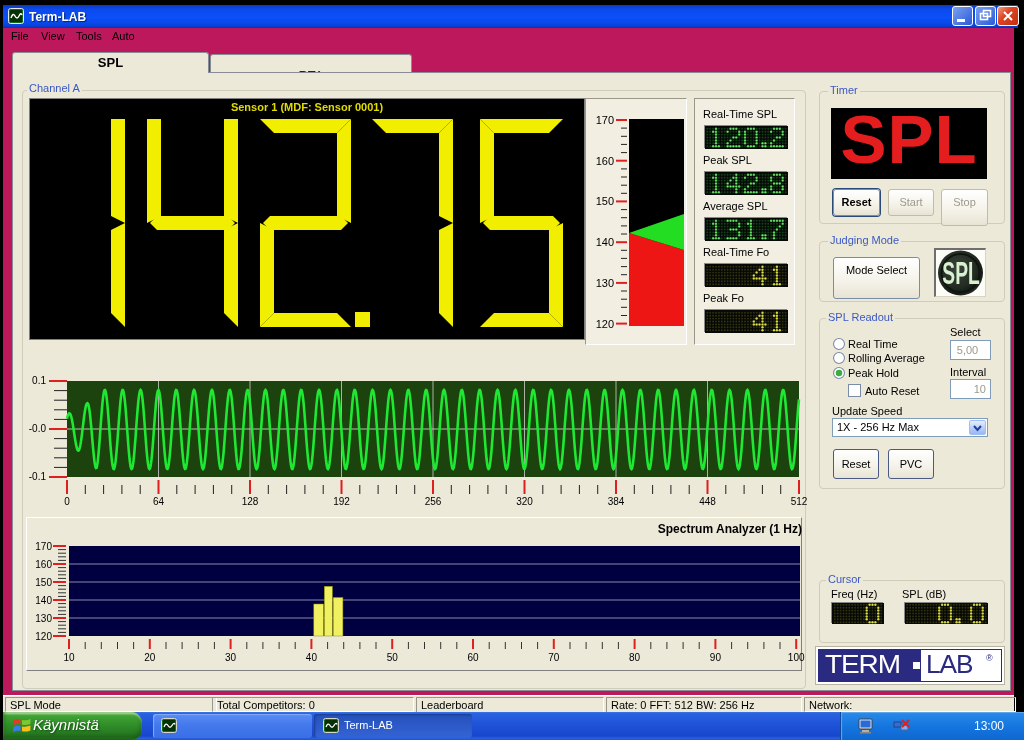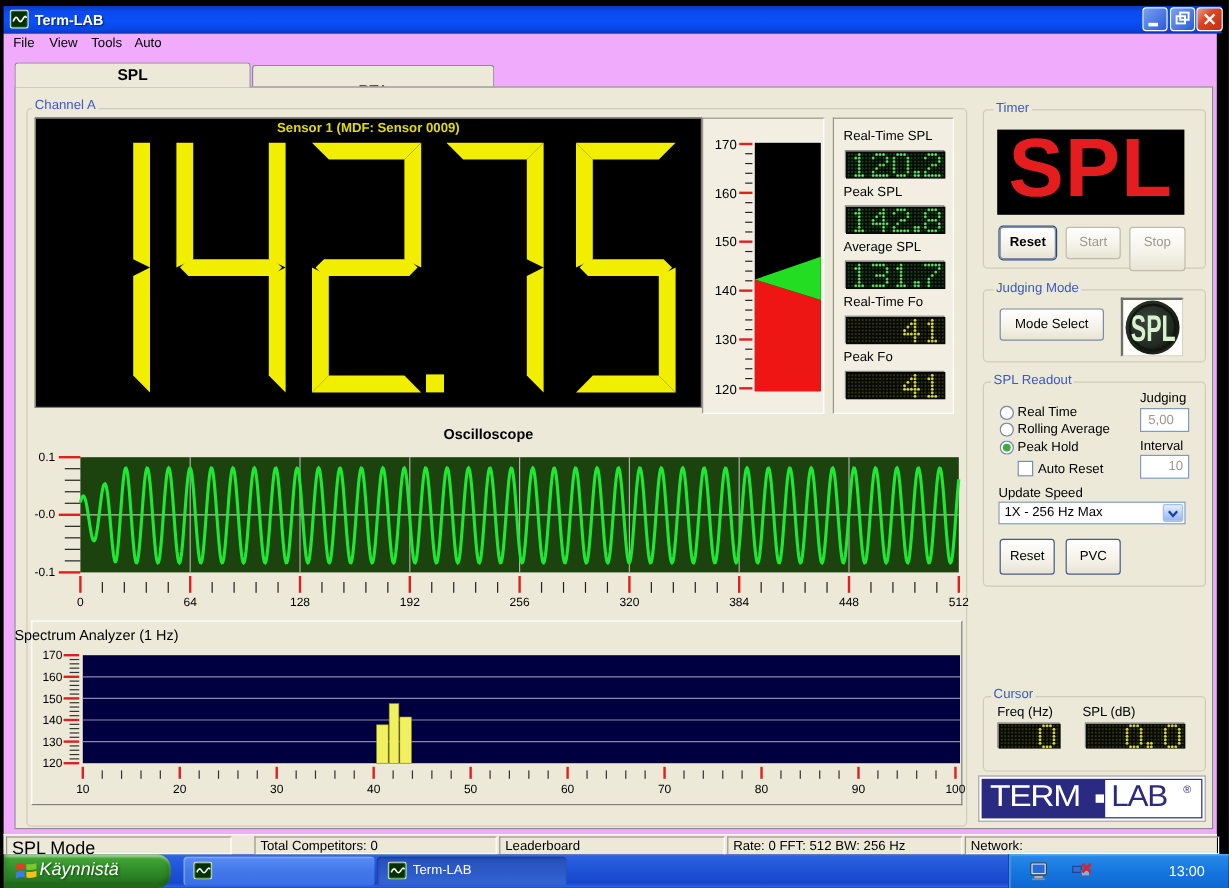--- a/index.html
+++ b/index.html
@@ -1,18 +1,18 @@
 <!DOCTYPE html>
 <html><head><meta charset="utf-8"><title>Term-LAB</title>
 <style>
 *{margin:0;padding:0;box-sizing:border-box}
 body{font-family:"Liberation Sans",sans-serif;background:#000}
 #scr{position:relative;width:1024px;height:740px;background:#000;overflow:hidden}
 .abs{position:absolute}
-#client{position:absolute;left:3px;top:28px;width:1011px;height:684px;background:#f0abfc}
+#client{position:absolute;left:3px;top:28px;width:1011px;height:684px;background:#be185d}
 .grpbox{position:absolute;border:1px solid #d0ccba;border-radius:4px;box-shadow:0 0 0 0 #fff}
 .grplab{position:absolute;color:#3b58c4;font-size:11px;background:#ece9d8;padding:0 2px;line-height:11px}
 .btn{position:absolute;background:linear-gradient(180deg,#ffffff 0%,#f4f2e8 60%,#e8e4d4 100%);border:1px solid #7b8ca8;border-radius:3px;font-size:11px;color:#000;text-align:center;font-family:"Liberation Sans",sans-serif}
 .sunk{border-top:1px solid #9a9689;border-left:1px solid #9a9689;border-bottom:1px solid #fff;border-right:1px solid #fff}
 .lab{position:absolute;font-size:11px;color:#000;white-space:nowrap}
 </style></head>
 <body>
 <div id="scr">
 <svg width="0" height="0" style="position:absolute">
       <defs>
@@ -56,21 +56,21 @@
  <div class="abs" style="left:207px;top:26px;width:202px;height:19px;background:#ece9d8;border:1px solid #888c94;border-bottom:none;border-radius:3px 3px 0 0;text-align:center;font-size:13px;padding-top:13px;color:#222">RTA</div>
 
  <div class="abs" style="left:9px;top:44px;width:999px;height:619px;background:#ece9d8;border:1px solid #888c94;z-index:2"></div>
 
  <div class="abs" style="left:9px;top:44px;width:999px;height:619px;z-index:4">
 
    <div class="grpbox" style="left:10px;top:18px;width:784px;height:599px"></div>
    <div class="grplab" style="left:15px;top:11px">Channel A</div>
 
    <div class="abs" style="left:17px;top:26px;width:556px;height:242px;background:#000;border:1px solid #808080">
-     <div class="abs" style="left:0;top:2px;width:554px;text-align:center;color:#e0dc00;font-size:11px;font-weight:bold">Sensor 1 (MDF: Sensor 0009)</div>
+     <div class="abs" style="left:0;top:2px;width:554px;text-align:center;color:#e0dc00;font-size:11px;font-weight:bold">Sensor 1 (MDF: Sensor 0001)</div>
      <svg class="abs" style="left:0;top:0" width="554" height="240" viewBox="0 0 554 240">
             <g fill="#f2ee00">
               <polygon points="95.0,20.0 95.0,124.0 81.0,117.0 81.0,20.0"></polygon>
               <polygon points="95.0,124.0 95.0,228.0 81.0,214.0 81.0,131.0"></polygon>
               <polygon points="208.0,20.0 208.0,124.0 194.0,117.0 194.0,20.0"></polygon>
               <polygon points="208.0,124.0 208.0,228.0 194.0,214.0 194.0,131.0"></polygon>
               <polygon points="117.0,20.0 131.0,20.0 131.0,117.0 117.0,124.0"></polygon>
               <polygon points="120.0,124.0 127.0,117.0 198.0,117.0 205.0,124.0 198.0,131.0 127.0,131.0"></polygon>
               <polygon points="230.0,20.0 321.0,20.0 307.0,34.0 244.0,34.0"></polygon>
               <polygon points="244.0,214.0 307.0,214.0 321.0,228.0 230.0,228.0"></polygon>
@@ -1386,21 +1386,20 @@
                 <circle cx="71.9" cy="17.3" r="0.5"></circle>
                 <circle cx="57.5" cy="20.2" r="0.5"></circle>
                 <circle cx="69.0" cy="20.2" r="0.5"></circle>
                 <circle cx="71.9" cy="20.2" r="0.5"></circle>
                 <circle cx="74.8" cy="20.2" r="0.5"></circle>
               </g>
             </svg>
           </div>
    </div>
 
-   <div class="abs" style="left:0px;top:283px;width:790px;height:15px;text-align:center;font-weight:bold;font-size:12px;z-index:5">Oscilloscope</div>
    <svg class="abs" style="left:0;top:300px" width="795" height="165" viewBox="0 0 795 165">
 <g font-family="Liberation Sans,sans-serif" font-size="10" fill="#000">
 <text x="34" y="12" text-anchor="end">0.1</text>
 <text x="34" y="60" text-anchor="end">-0.0</text>
 <text x="34" y="108" text-anchor="end">-0.1</text>
 </g>
 <rect x="37" y="8" width="18" height="2" fill="#e02020"></rect>
           <rect x="42" y="18.1" width="13" height="1" fill="#222"></rect>
           <rect x="42" y="27.7" width="13" height="1" fill="#222"></rect>
           <rect x="42" y="37.3" width="13" height="1" fill="#222"></rect>
@@ -1469,21 +1468,21 @@
             <text x="329.5" y="133">192</text>
             <text x="421.0" y="133">256</text>
             <text x="512.5" y="133">320</text>
             <text x="604.0" y="133">384</text>
             <text x="695.5" y="133">448</text>
             <text x="787.0" y="133">512</text>
           </g>
 </svg>
 
    <div class="abs" style="left:14px;top:445px;width:776px;height:154px;background:#ece9d8;border-top:1px solid #fff;border-left:1px solid #fff;border-bottom:1px solid #808080;border-right:1px solid #808080"></div>
-   <div class="abs" style="left:0px;top:450px;width:790px;height:15px;text-align:left;font-weight:normal;font-size:12px;z-index:5">Spectrum Analyzer (1 Hz)</div>
+   <div class="abs" style="left:0px;top:450px;width:790px;height:15px;text-align:right;font-weight:bold;font-size:12px;z-index:5">Spectrum Analyzer (1 Hz)</div>
    <svg class="abs" style="left:20px;top:460px" width="788" height="140" viewBox="0 0 788 140">
 <g font-family="Liberation Sans,sans-serif" font-size="10" fill="#000" text-anchor="end">
             <text x="20" y="17.5">170</text>
             <text x="20" y="35.5">160</text>
             <text x="20" y="53.5">150</text>
             <text x="20" y="71.5">140</text>
             <text x="20" y="89.5">130</text>
             <text x="20" y="107.5">120</text>
           </g>
 <rect x="21" y="13" width="13" height="2" fill="#e02020"></rect>
@@ -1584,21 +1583,21 @@
    <div class="grplab" style="left:816px;top:13px">Timer</div>
    <div class="abs" style="left:819px;top:36px;width:156px;height:71px;background:#000">
      <div class="abs" style="left:0;top:0;width:156px;height:71px;display:flex;align-items:center;justify-content:center;color:#e41e1e;font-weight:bold;font-size:69px;letter-spacing:1px;transform:translateY(-4px);font-family:'Liberation Sans',sans-serif">SPL</div>
    </div>
    <div class="btn" style="left:821px;top:117px;width:47px;height:27px;line-height:25px;box-shadow:0 0 0 1px #2a4a7a;font-weight:bold">Reset</div>
    <div class="btn" style="left:876px;top:117px;width:46px;height:27px;line-height:25px;color:#9c9a8c;border-color:#c0bcac">Start</div>
    <div class="btn" style="left:929px;top:117px;width:47px;height:37px;line-height:25px;color:#9c9a8c;border-color:#c0bcac">Stop</div>
 
    <div class="grpbox" style="left:807px;top:169px;width:186px;height:61px"></div>
    <div class="grplab" style="left:816px;top:163px">Judging Mode</div>
-   <div class="btn" style="left:821px;top:185px;width:87px;height:27px;line-height:25px">Mode Select</div>
+   <div class="btn" style="left:821px;top:185px;width:87px;height:42px;line-height:25px">Mode Select</div>
    <div class="abs" style="left:922px;top:176px;width:52px;height:49px;background:#fdfdf8;border-top:2px solid #6e6e6e;border-left:2px solid #6e6e6e;border-right:1px solid #d8d4c4;border-bottom:1px solid #d8d4c4">
      <svg width="49" height="46" viewBox="0 0 49 46">
             <defs>
               <radialGradient id="sph" cx="0.42" cy="0.4" r="0.62">
                 <stop offset="0" stop-color="#3a443a"></stop>
                 <stop offset="0.7" stop-color="#222a22"></stop>
                 <stop offset="0.9" stop-color="#141a14"></stop>
                 <stop offset="1" stop-color="#2a2a2a"></stop>
               </radialGradient>
             </defs>
@@ -1620,21 +1619,21 @@
           <circle cx="5.5" cy="5.5" r="5" fill="#fff" stroke="#7b8ca8" stroke-width="1"></circle>
         </svg>
         <div class="lab" style="left:836px;top:280px">Rolling Average</div>
         <svg class="abs" style="left:821px;top:295.0px" width="12" height="12" viewBox="0 0 11 11">
           <circle cx="5.5" cy="5.5" r="5" fill="#fff" stroke="#7b8ca8" stroke-width="1"></circle>
           <circle cx="5.5" cy="5.5" r="3" fill="#3cac3c"></circle>
         </svg>
         <div class="lab" style="left:836px;top:295px">Peak Hold</div>
         <div class="abs" style="left:836px;top:312px;width:13px;height:13px;background:#fff;border:1px solid #7b8ca8"></div>
         <div class="lab" style="left:853px;top:313px">Auto Reset</div>
-   <div class="lab" style="left:938px;top:254px">Judging</div>
+   <div class="lab" style="left:938px;top:254px">Select</div>
    <div class="abs" style="left:938px;top:268px;width:41px;height:20px;background:#fff;border:1px solid #7f9db9;font-size:11px;color:#9c9a8c;text-align:center;line-height:18px;padding-right:6px">5,00</div>
    <div class="lab" style="left:938px;top:294px">Interval</div>
    <div class="abs" style="left:938px;top:307px;width:41px;height:20px;background:#fff;border:1px solid #7f9db9;font-size:11px;color:#9c9a8c;text-align:right;line-height:18px;padding-right:4px">10</div>
    <div class="lab" style="left:820px;top:333px">Update Speed</div>
    <div class="abs" style="left:820px;top:346px;width:156px;height:19px;background:#fff;border:1px solid #7f9db9;font-size:11px;line-height:17px;padding-left:4px">1X - 256 Hz Max
      <div class="abs" style="right:1px;top:1px;width:17px;height:15px;border-radius:2px;background:linear-gradient(180deg,#e6eefc,#bcd1f8 50%,#96b8f2);border:1px solid #9ebef5">
        <svg width="15" height="13">
               <path d="M4 5 L7.5 9 L11 5" stroke="#2040a0" stroke-width="2" fill="none"></path>
             </svg>
      </div>
@@ -2043,21 +2042,21 @@
         <span style="position:absolute;left:95px;top:13px;width:7px;height:7px;background:#fff"></span>
         <span style="position:absolute;left:108px;color:#2a2a80;transform:scaleX(1.05);transform-origin:left">LAB</span>
         <span style="position:absolute;left:168px;top:-6px;font-size:9px;letter-spacing:0;color:#2a2a80">®</span>
       </div>
    </div>
 
  </div>
 </div>
 
 <div class="abs" style="left:3px;top:695px;width:1011px;height:17px;background:#ece9d8;border-top:1px solid #fff">
-  <div class="abs" style="left:2px;top:1px;width:188px;height:15px;border:1px solid;border-color:#9a9689 #fff #fff #9a9689;font-size:15px;padding:1px 4px 0 4px">SPL Mode</div>
+  <div class="abs" style="left:2px;top:1px;width:212px;height:15px;border:1px solid;border-color:#9a9689 #fff #fff #9a9689;font-size:11px;padding:1px 4px 0 4px">SPL Mode</div>
       <div class="abs" style="left:209px;top:1px;width:202px;height:15px;border:1px solid;border-color:#9a9689 #fff #fff #9a9689;font-size:11px;padding:1px 0 0 4px">Total Competitors: 0</div>
       <div class="abs" style="left:413px;top:1px;width:188px;height:32px;border:1px solid;border-color:#9a9689 #fff #fff #9a9689;font-size:11px;padding:1px 0 0 4px">Leaderboard</div>
       <div class="abs" style="left:603px;top:1px;width:196px;height:30px;border:1px solid;border-color:#9a9689 #fff #fff #9a9689;font-size:11px;padding:1px 0 0 4px">Rate: 0 FFT: 512 BW: 256 Hz</div>
       <div class="abs" style="left:801px;top:1px;width:212px;height:15px;border:1px solid;border-color:#9a9689 #fff #fff #9a9689;font-size:11px;padding:1px 0 0 4px">Network:</div>
 </div>
 
 <div class="abs" style="left:0;top:712px;width:1024px;height:28px;background:linear-gradient(180deg,#3a77e8 0%,#2a62e0 6%,#1e51d6 50%,#1847cc 85%,#2c63e4 97%,#1643bd 100%)">
 
   <div class="abs" style="left:0;top:0;width:3px;height:28px;background:#000"></div>
   <div class="abs" style="left:3px;top:0;width:139px;height:28px;border-radius:0 11px 11px 0;background:linear-gradient(180deg,#88c878 0%,#41a336 12%,#2f8c28 50%,#257421 88%,#4aa23e 100%);box-shadow:inset 0 -3px 5px #185a12,inset 0 2px 2px #a8dc98">

